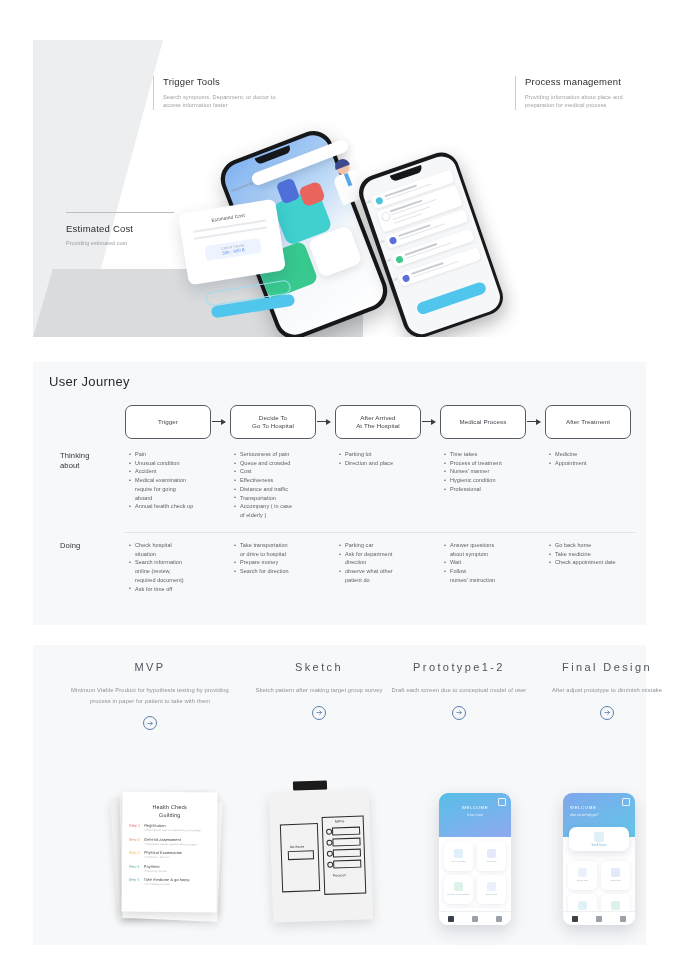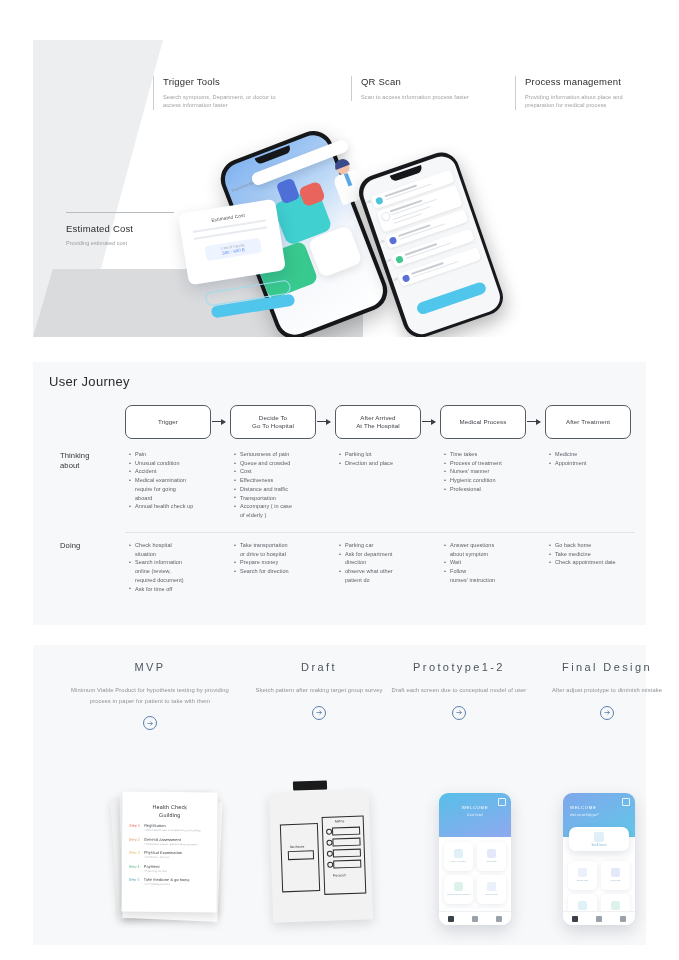--- a/index.html
+++ b/index.html
@@ -242,24 +242,20 @@
             </div>
           <div class="pb-cta"></div>
         </div>
       </div>
     </div>
 
     <div class="feature feat-search">
       <p class="f-title">Trigger Tools</p>
       <p class="f-desc">Search symptoms, Department, or doctor to access information faster</p>
     </div>
-    <div class="feature feat-qr">
-      <p class="f-title">QR Scan</p>
-      <p class="f-desc">Scan to access information process faster</p>
-    </div>
     <div class="feature feat-proc">
       <p class="f-title">Process management</p>
       <p class="f-desc">Providing information about place and preparation for medical process</p>
     </div>
     <div class="feature-r feat-cost">
       <div class="rule"></div>
       <p class="f-title">Estimated Cost</p>
       <p class="f-desc">Providing estimated cost</p>
     </div>
   </section>
@@ -368,21 +364,21 @@
     <div class="pcol" style="left:22px;width:190px;">
       <p class="p-title">MVP</p>
       <p class="p-desc" style="width:160px;">Minimum Viable Product for hypothesis testing by providing process in paper for patient to take with them</p>
       <div class="arrow-circle">
         <svg width="7" height="7" viewBox="0 0 8 8">
             <path d="M1 4h5M4.2 2.1L6.2 4 4.2 5.9" stroke="#5a7fae" stroke-width=".9" fill="none" stroke-linecap="round" stroke-linejoin="round"></path>
           </svg>
       </div>
     </div>
     <div class="pcol" style="left:196px;width:180px;">
-      <p class="p-title">Draft</p>
+      <p class="p-title">Sketch</p>
       <p class="p-desc" style="width:150px;">Sketch pattern after making target group survey</p>
       <div class="arrow-circle">
         <svg width="7" height="7" viewBox="0 0 8 8">
             <path d="M1 4h5M4.2 2.1L6.2 4 4.2 5.9" stroke="#5a7fae" stroke-width=".9" fill="none" stroke-linecap="round" stroke-linejoin="round"></path>
           </svg>
       </div>
     </div>
     <div class="pcol" style="left:336px;width:180px;">
       <p class="p-title">Prototype1-2</p>
       <p class="p-desc" style="width:150px;">Draft each screen due to conceptual model of user</p>

